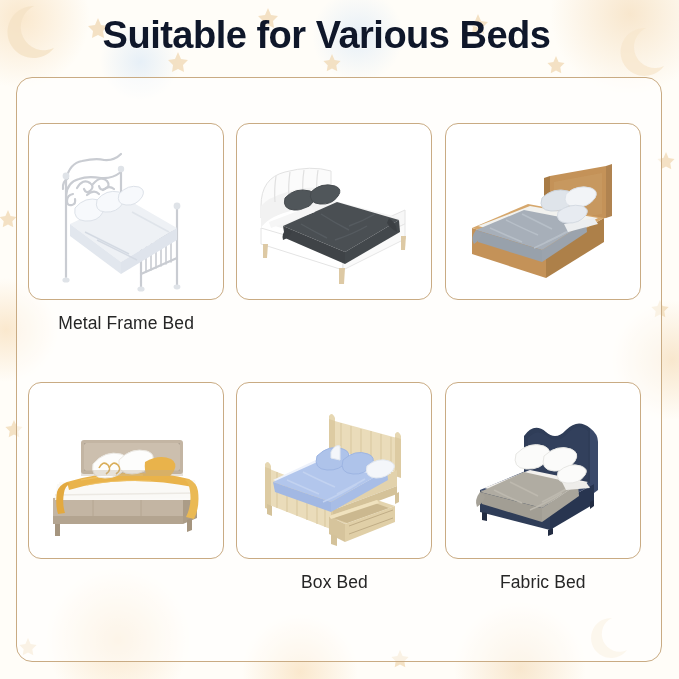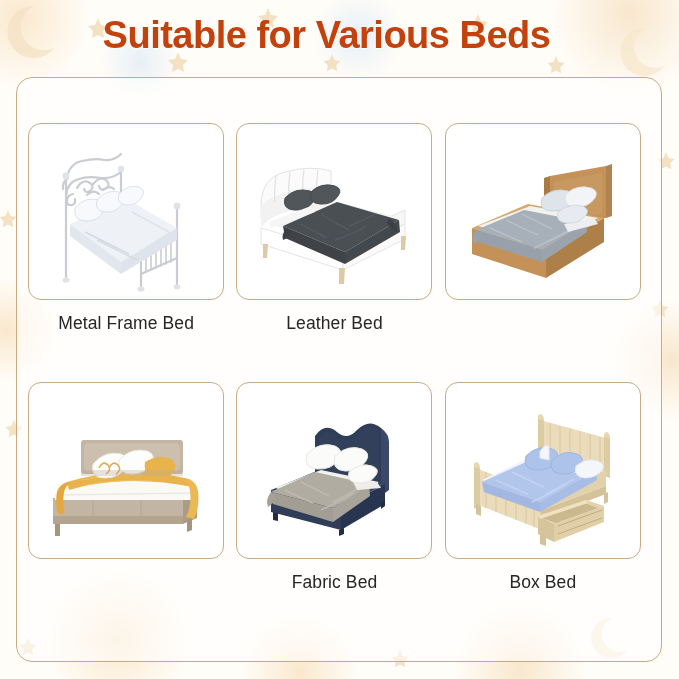--- a/index.html
+++ b/index.html
@@ -26,21 +26,21 @@
   
   #page-title {
     position: absolute;
     top: 14px;
     left: 0;
     width: 653px;
     text-align: center;
     font-size: 38px;
     font-weight: bold;
     letter-spacing: -0.5px;
-    color: #c2410c;
+    color: #0f172a;
     z-index: 5;
     font-family: "Liberation Sans", sans-serif;
     text-shadow: 0 1px 0 rgba(255,255,255,0.65);
   }
 
   
   #bed-panel {
     position: absolute;
     left: 16px;
     top: 77px;
@@ -269,21 +269,20 @@
 
         <path d="M24 90 L66 74 L70 80 L26 96 Z" fill="#f6f6f6"></path>
 
         <g fill="#ddc9a4">
           <path d="M18 112 l5 0 l-1 14 l-4 0 z"></path>
           <path d="M94 136 l6 0 l-1 16 l-5 0 z"></path>
           <path d="M156 104 l5 0 l-1 14 l-4 0 z"></path>
         </g>
       </svg>
     </div>
-    <div class="bed-label">Leather Bed</div>
   </div>
 
   <div class="bed-cell">
     <div class="bed-card">
       <svg width="178" height="160" viewBox="0 0 178 160">
         <rect x="0" y="0" width="178" height="160" fill="#ffffff"></rect>
 
         <path d="M96 44 L152 34 L152 86 L96 94 Z" fill="#c49258"></path>
         <path d="M96 44 L96 94 L90 92 L90 46 Z" fill="#a87b45"></path>
         <path d="M152 34 L152 86 L158 84 L158 32 Z" fill="#b08350"></path>
@@ -366,64 +365,20 @@
         <path d="M108 72 q14 -8 26 -3 q7 4 3 12 q-5 9 -17 9 q-14 0 -12 -18 z" fill="#e9b34b"></path>
 
         <g stroke="#d9ae5a" stroke-width="1.6" fill="none">
           <path d="M62 78 q4 -8 9 -3 q4 5 -2 9"></path>
           <path d="M72 78 q4 -8 9 -3 q4 5 -2 9"></path>
         </g>
 
         <path d="M44 80 L146 80 L146 86 L44 86 Z" fill="#b9ab99" opacity="0.35"></path>
       </svg>
     </div>
-  </div>
-
-  <div class="bed-cell">
-    <div class="bed-card">
-      <svg width="178" height="160" viewBox="0 0 178 160">
-        <rect x="0" y="0" width="178" height="160" fill="#ffffff"></rect>
-
-        <path d="M70 46 q10 -14 22 -4 q10 9 20 -2 q12 -12 24 -2 l0 58 l-66 12 z" fill="#2f3d58"></path>
-        <path d="M136 38 q8 6 8 14 l0 48 l-8 6 z" fill="#3a496a"></path>
-        <path d="M74 48 q9 -10 19 -2 q11 9 21 -3 q10 -11 20 -2 l0 48 l-60 10 z" fill="#33415e" opacity="0.8"></path>
-
-        <path d="M26 100 L26 122 L96 140 L96 118 Z" fill="#2f3d58"></path>
-        <path d="M96 118 L96 140 L140 114 L140 94 Z" fill="#283550"></path>
-        <path d="M26 100 L74 80 L140 94 L96 118 Z" fill="#3a496a"></path>
-
-        <path d="M30 98 L76 80 L134 92 L94 114 Z" fill="#f3f1ee"></path>
-
-        <path d="M26 102 L70 82 L124 94 L88 118 Z" fill="#b0aca2"></path>
-        <path d="M26 102 L88 118 L88 132 L28 114 Z" fill="#a29e94"></path>
-        <path d="M88 118 L124 94 L125 106 L88 132 Z" fill="#a8a49a"></path>
-        <g stroke="#bdb9af" stroke-width="1.5" fill="none">
-          <path d="M40 100 q16 8 28 13"></path>
-          <path d="M56 92 q16 8 28 14"></path>
-          <path d="M88 112 q14 -7 24 -13"></path>
-          <path d="M76 120 q18 -8 32 -17"></path>
-        </g>
-        <path d="M26 102 q-6 8 -3 15 q6 -4 8 -10 z" fill="#a5a197"></path>
-
-        <path d="M108 92 L132 92 L136 98 L112 100 Z" fill="#eeedea"></path>
-
-        <g fill="#fbfbfa" stroke="#e7e7e4" stroke-width="1">
-          <path d="M62 64 q13 -13 28 -8 q9 4 4 13 q-7 11 -22 10 q-14 -1 -10 -15 z"></path>
-          <path d="M90 66 q13 -12 27 -7 q9 4 4 12 q-7 11 -21 10 q-14 -1 -10 -15 z"></path>
-          <path d="M104 82 q11 -10 23 -6 q8 3 4 9 q-6 9 -18 8 q-12 -1 -9 -11 z"></path>
-        </g>
-
-        <g fill="#222c42">
-          <path d="M28 122 l0 8 l5 1 l0 -8 z"></path>
-          <path d="M94 140 l0 6 l5 -2 l0 -6 z"></path>
-          <path d="M136 112 l0 7 l4 -3 l0 -6 z"></path>
-        </g>
-      </svg>
-    </div>
-    <div class="bed-label">Fabric Bed</div>
   </div>
 
   <div class="bed-cell">
     <div class="bed-card">
       <svg width="178" height="160" viewBox="0 0 178 160">
         <rect x="0" y="0" width="178" height="160" fill="#ffffff"></rect>
 
         <path d="M86 30 L152 48 L152 82 L86 66 Z" fill="#eadcba"></path>
         <g stroke="#d8c79e" stroke-width="1" fill="none">
           <path d="M96 33 L96 68"></path>
@@ -491,13 +446,57 @@
         <g fill="#d4c29a">
           <path d="M22 114 l0 10 l5 2 l0 -10 z"></path>
           <path d="M86 144 l0 10 l6 2 l0 -10 z"></path>
           <path d="M150 104 l0 10 l4 -2 l0 -10 z"></path>
         </g>
       </svg>
     </div>
     <div class="bed-label">Box Bed</div>
   </div>
 
+  <div class="bed-cell">
+    <div class="bed-card">
+      <svg width="178" height="160" viewBox="0 0 178 160">
+        <rect x="0" y="0" width="178" height="160" fill="#ffffff"></rect>
+
+        <path d="M70 46 q10 -14 22 -4 q10 9 20 -2 q12 -12 24 -2 l0 58 l-66 12 z" fill="#2f3d58"></path>
+        <path d="M136 38 q8 6 8 14 l0 48 l-8 6 z" fill="#3a496a"></path>
+        <path d="M74 48 q9 -10 19 -2 q11 9 21 -3 q10 -11 20 -2 l0 48 l-60 10 z" fill="#33415e" opacity="0.8"></path>
+
+        <path d="M26 100 L26 122 L96 140 L96 118 Z" fill="#2f3d58"></path>
+        <path d="M96 118 L96 140 L140 114 L140 94 Z" fill="#283550"></path>
+        <path d="M26 100 L74 80 L140 94 L96 118 Z" fill="#3a496a"></path>
+
+        <path d="M30 98 L76 80 L134 92 L94 114 Z" fill="#f3f1ee"></path>
+
+        <path d="M26 102 L70 82 L124 94 L88 118 Z" fill="#b0aca2"></path>
+        <path d="M26 102 L88 118 L88 132 L28 114 Z" fill="#a29e94"></path>
+        <path d="M88 118 L124 94 L125 106 L88 132 Z" fill="#a8a49a"></path>
+        <g stroke="#bdb9af" stroke-width="1.5" fill="none">
+          <path d="M40 100 q16 8 28 13"></path>
+          <path d="M56 92 q16 8 28 14"></path>
+          <path d="M88 112 q14 -7 24 -13"></path>
+          <path d="M76 120 q18 -8 32 -17"></path>
+        </g>
+        <path d="M26 102 q-6 8 -3 15 q6 -4 8 -10 z" fill="#a5a197"></path>
+
+        <path d="M108 92 L132 92 L136 98 L112 100 Z" fill="#eeedea"></path>
+
+        <g fill="#fbfbfa" stroke="#e7e7e4" stroke-width="1">
+          <path d="M62 64 q13 -13 28 -8 q9 4 4 13 q-7 11 -22 10 q-14 -1 -10 -15 z"></path>
+          <path d="M90 66 q13 -12 27 -7 q9 4 4 12 q-7 11 -21 10 q-14 -1 -10 -15 z"></path>
+          <path d="M104 82 q11 -10 23 -6 q8 3 4 9 q-6 9 -18 8 q-12 -1 -9 -11 z"></path>
+        </g>
+
+        <g fill="#222c42">
+          <path d="M28 122 l0 8 l5 1 l0 -8 z"></path>
+          <path d="M94 140 l0 6 l5 -2 l0 -6 z"></path>
+          <path d="M136 112 l0 7 l4 -3 l0 -6 z"></path>
+        </g>
+      </svg>
+    </div>
+    <div class="bed-label">Fabric Bed</div>
+  </div>
+
 </div>
 
 </body></html>

